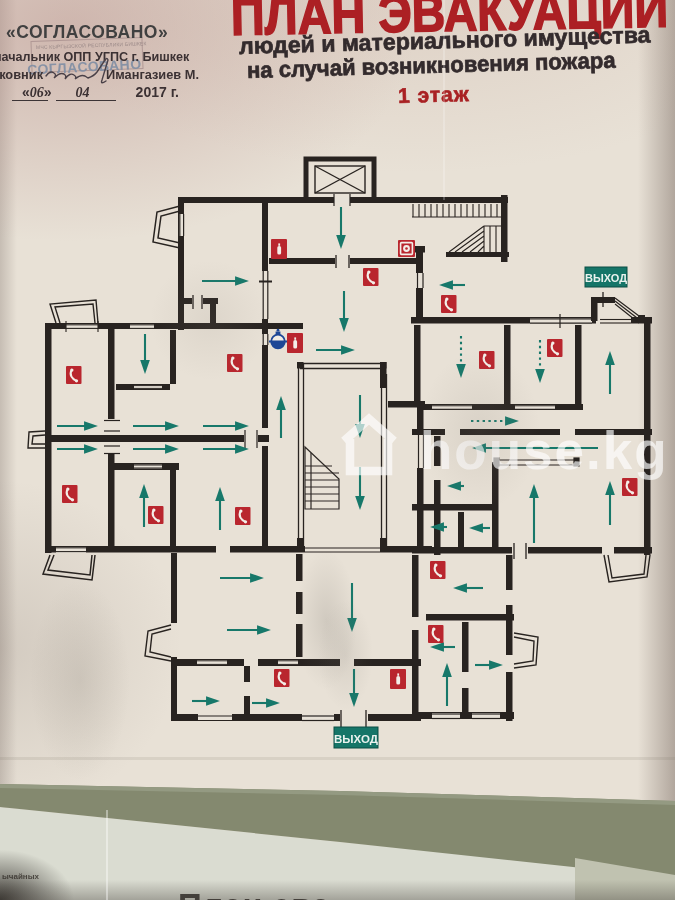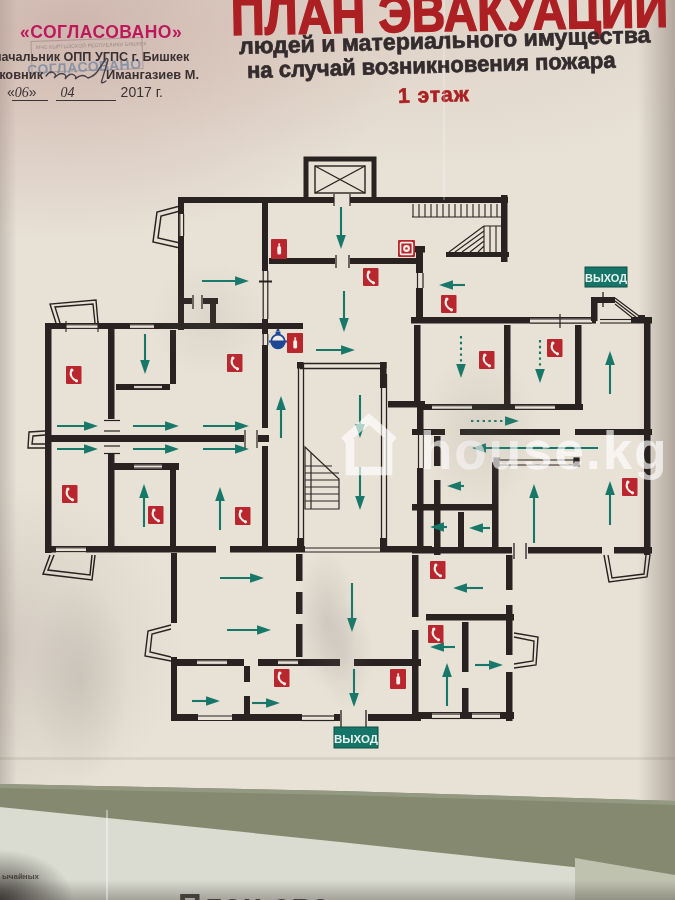--- a/index.html
+++ b/index.html
@@ -16,35 +16,35 @@
  #e8e1d6}
 .stain{border-radius:50%}
 </style>
 </head>
 <body>
 
 <div id="paper" class="abs"></div>
 
 <div class="abs" style="left:31px;top:39px;width:110px;height:30px;border:1.5px solid #a88f8d;opacity:.8;transform:rotate(-2deg)"></div>
 
-<div class="abs" style="left:20px;top:22px;width:240px;font-size:17.5px;font-weight:bold;color:#be185d;letter-spacing:.5px">«СОГЛАСОВАНО»</div>
+<div class="abs" style="left:6px;top:22px;width:240px;font-size:17.5px;font-weight:bold;color:#404040;letter-spacing:.5px">«СОГЛАСОВАНО»</div>
 
 <div class="abs" style="left:36px;top:42px;width:120px;font-size:5px;color:#9b8a88;letter-spacing:.2px;transform:rotate(-2deg)">МЧС КЫРГЫЗСКОЙ РЕСПУБЛИКИ БИШКЕК</div>
 
 <div class="abs" style="left:27px;top:56px;width:220px;font-size:14px;font-weight:bold;color:#7f8ea4;opacity:.9;transform:rotate(-3deg);letter-spacing:.5px">СОГЛАСОВАНО</div>
 
 <div class="abs" style="left:-6px;top:50px;width:260px;font-size:12.6px;font-weight:bold;color:#3b3133">начальник ОПП УГПС г. Бишкек</div>
 
 <div class="abs" style="left:-9px;top:67px;width:260px;font-size:12.8px;font-weight:bold;color:#3b3133">лковник<span style="display:inline-block;width:63px"></span>Имангазиев М.</div>
 
 <svg class="abs" style="left:40px;top:54px" width="90" height="36" viewBox="0 0 90 36">
 <path d="M6,22 q4,-6 8,-3 q3,2 0,5 q6,-6 10,-4 q3,2 1,5 q5,-7 9,-4 q3,2 1,4 q6,-5 10,-3 l3,2 q6,-2 9,-6 l8,-12 q2,-3 3,0 l-6,20 q-2,5 4,1" stroke="#4a4148" stroke-width="1.4" fill="none" stroke-linecap="round"></path>
 </svg>
 
-<div class="abs" style="left:7px;top:84px;width:220px;font-size:14px;font-weight:normal;color:#3b3133">«<i style="font-family:'Liberation Serif',serif">06</i>»<span style="display:inline-block;width:24px"></span><i style="font-family:'Liberation Serif',serif">04</i><span style="display:inline-block;width:46px"></span>2017 г.</div>
+<div class="abs" style="left:22px;top:84px;width:220px;font-size:14px;font-weight:bold;color:#3b3133">«<i style="font-family:'Liberation Serif',serif">06</i>»<span style="display:inline-block;width:24px"></span><i style="font-family:'Liberation Serif',serif">04</i><span style="display:inline-block;width:46px"></span>2017 г.</div>
 
 <div class="abs" style="left:12px;top:100px;width:36px;border-top:1.3px solid #3c3436"></div>
 <div class="abs" style="left:56px;top:100px;width:60px;border-top:1.3px solid #3c3436"></div>
 
 <div class="abs" style="left:231px;top:-14px;width:500px;font-size:53px;font-weight:bold;color:#ac2024;-webkit-text-stroke:1.6px #ac2024;transform:rotate(-1.1deg) scale(.885,1);transform-origin:0 50%;letter-spacing:0px;white-space:nowrap">ПЛАН ЭВАКУАЦИИ</div>
 
 <div class="abs" style="left:239px;top:33px;width:420px;font-size:23px;font-weight:bold;color:#332b2d;-webkit-text-stroke:.7px #332b2d;transform:rotate(-1.6deg) scale(1.005,1);transform-origin:0 50%;white-space:nowrap">людей и материального имущества</div>
 
 <div class="abs" style="left:247px;top:58px;width:400px;font-size:22.5px;font-weight:bold;color:#332b2d;-webkit-text-stroke:.7px #332b2d;transform:rotate(-1.6deg) scale(.98,1);transform-origin:0 50%;white-space:nowrap">на случай возникновения пожара</div>
 

